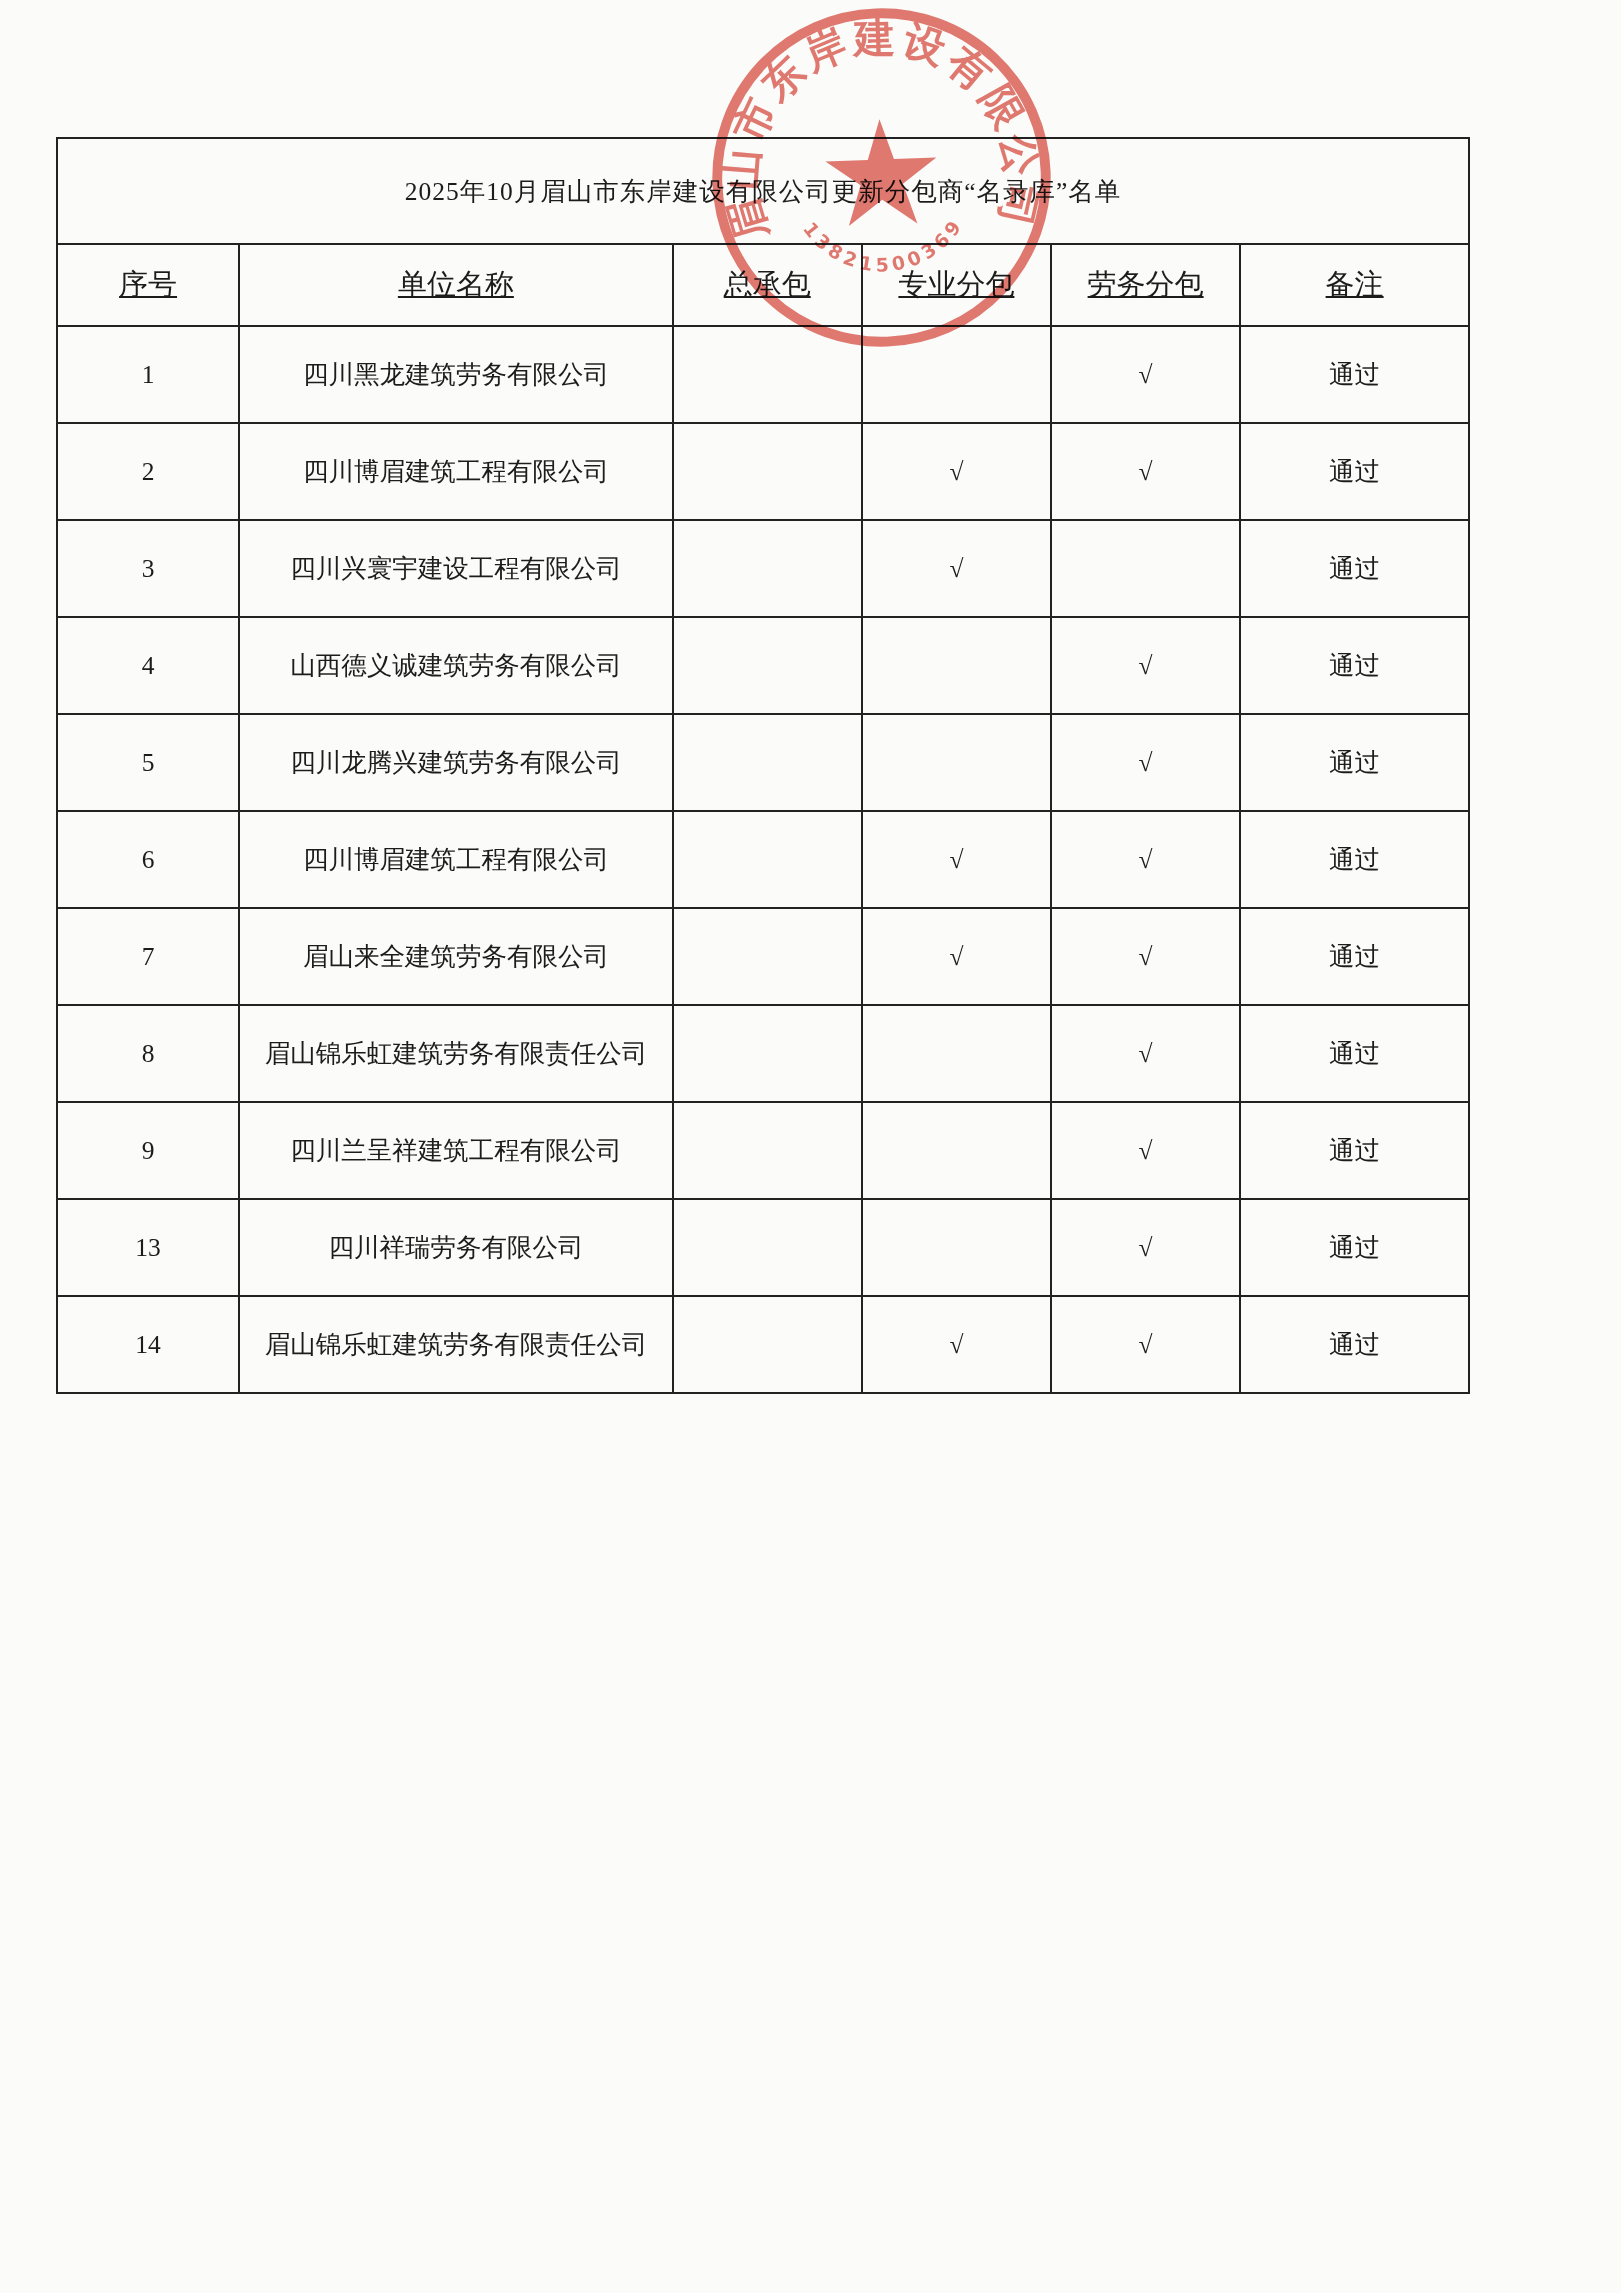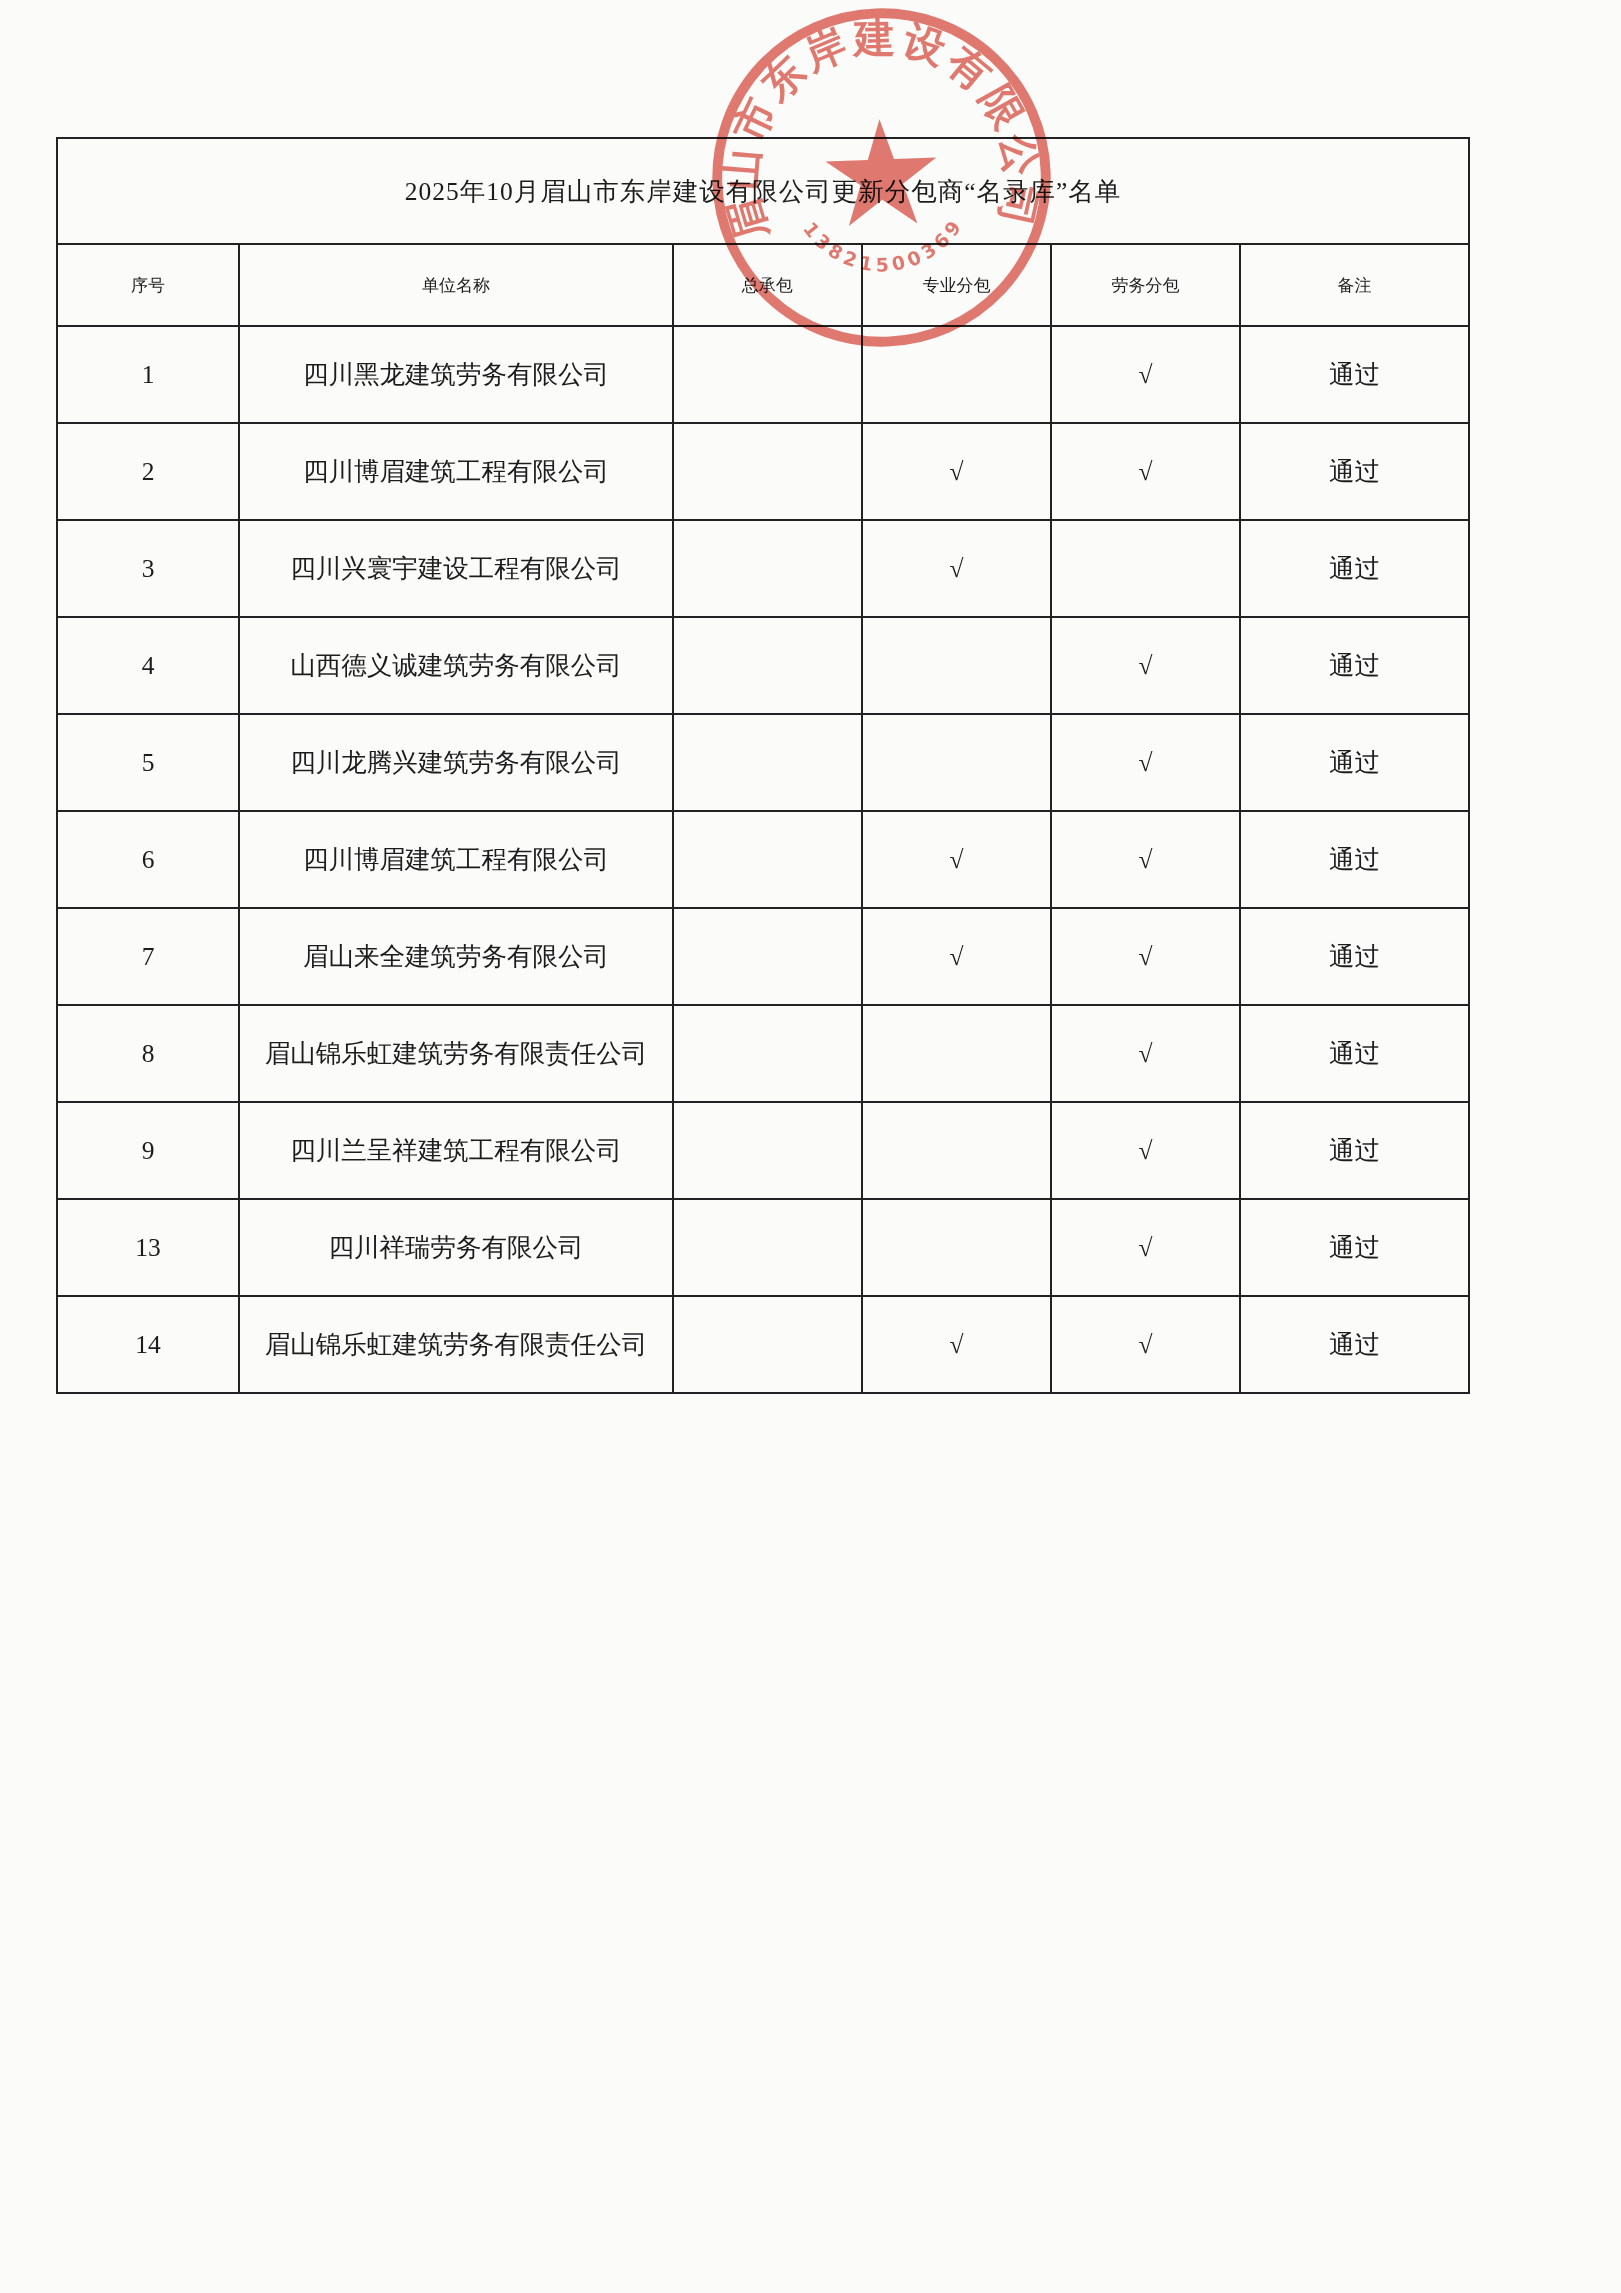--- a/index.html
+++ b/index.html
@@ -24,21 +24,21 @@
     text-align:center;vertical-align:middle;
     font-weight:normal;
     font-size:25.5px;
     padding:0 5.9px;
     word-break:break-all;
   }
   .doc-table{border:2.9px solid #1a1a1a;}
   .title-cell{
     height:104px;font-size:26.5px;letter-spacing:1px;
   }
-  .header-row th{height:80px;font-size:17px;}
+  .header-row th{height:80px;font-size:29px;text-decoration:underline;}
   .data-row td{height:95px;font-size:25.5px;}
   .check{font-size:27.4px;}
 
   
   .seal{
     position:absolute;left:702px;top:-2px;width:359px;height:359px;
     color:#dc5a50;
     opacity:.8;
     mix-blend-mode:multiply;
     transform:rotate(-2deg);

